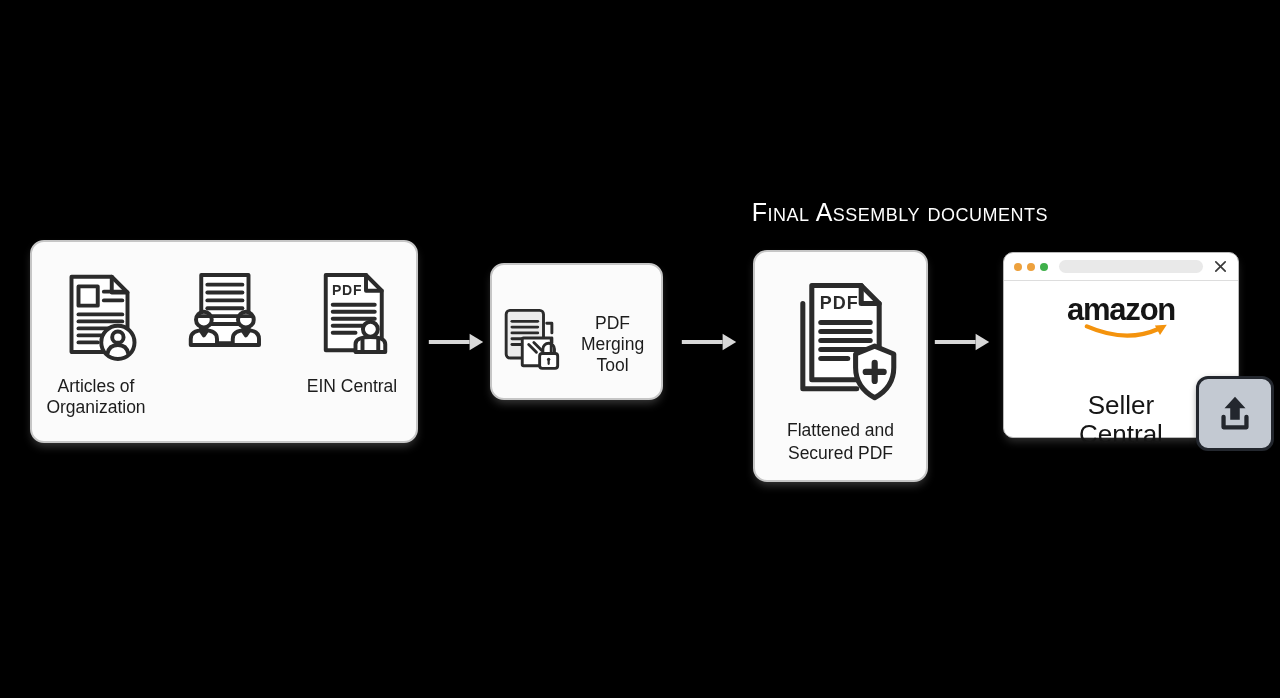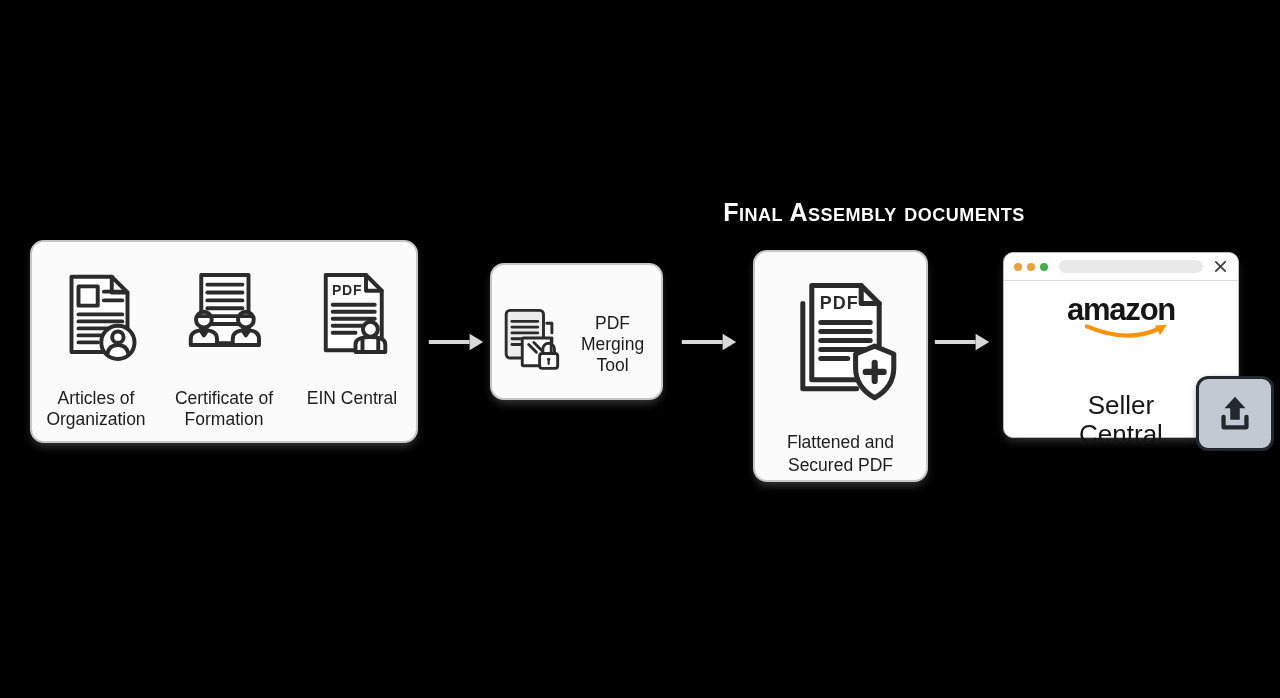--- a/index.html
+++ b/index.html
@@ -9,28 +9,28 @@
   }
   .card {
     position:absolute; box-sizing:border-box;
     background:var(--box-bg,#fbfbfb);
     border:2px solid var(--box-border,#c6c6c6);
     border-radius:14px;
     box-shadow:0 5px 10px -2px rgba(130,130,130,.45);
   }
   .diagram-title {
     position:absolute; left:700px; top:198px; width:348px;
-    text-align:center; font-size:25px; font-weight:700;
+    text-align:right; font-size:25px; font-weight:400;
     color:var(--title-text,#fff); font-variant:small-caps; letter-spacing:.5px;
   }
   #box-sources { left:30px; top:240px; width:388px; height:203px;
     display:flex; justify-content:space-evenly; align-items:flex-start; padding-top:26px; }
   .doc-item { width:128px; display:flex; flex-direction:column; align-items:center; }
   .doc-item svg { width:98px; height:98px; }
-  .item-label { margin-top:22px; font-size:17.5px; line-height:1.2;
+  .item-label { margin-top:10px; font-size:17.5px; line-height:1.2;
     color:var(--label-text,#1c1c1c); text-align:center; }
   .ic { color:var(--icon-stroke,#2b2b2b); }
   .ic text { font-family:"Liberation Sans",sans-serif; letter-spacing:1px; }
   .arrow { position:absolute; width:58px; height:24px; }
   #arrow-1 { left:427px; top:330px; }
   #arrow-2 { left:680px; top:330px; }
   #arrow-3 { left:933px; top:330px; }
   #box-merge { left:490px; top:263px; width:173px; height:137px;
     display:flex; flex-direction:row; align-items:center; padding-top:16px; }
   #box-merge svg.ic { width:104px; height:104px; }
@@ -107,21 +107,20 @@
           <circle cx="33" cy="59" r="9" fill="#fff"></circle>
           <line x1="26" y1="55" x2="40" y2="55"></line>
           <path d="M18 88 V81 Q18 71 33 71 Q48 71 48 81 V88 Z" fill="#fff"></path>
           <path d="M29 71 L33 77 L37 71"></path>
           <circle cx="81" cy="59" r="9" fill="#fff"></circle>
           <line x1="74" y1="55" x2="88" y2="55"></line>
           <path d="M66 88 V81 Q66 71 81 71 Q96 71 96 81 V88 Z" fill="#fff"></path>
           <path d="M77 71 L81 77 L85 71"></path>
         </g>
       </svg>
-      <div class="item-label">Certificate of Formation</div>
     </div>
 
     <div class="doc-item">
       <svg class="ic" viewBox="0 0 112 112">
         <g fill="none" stroke="currentColor" stroke-width="4.5" stroke-linecap="round" stroke-linejoin="round">
           <path d="M26 8 H72 L90 26 V94 H26 Z" fill="#fff"></path>
           <path d="M72 8 V26 H90"></path>
           <line x1="34" y1="42" x2="82" y2="42"></line>
           <line x1="34" y1="50" x2="82" y2="50"></line>
           <line x1="34" y1="58" x2="82" y2="58"></line>

